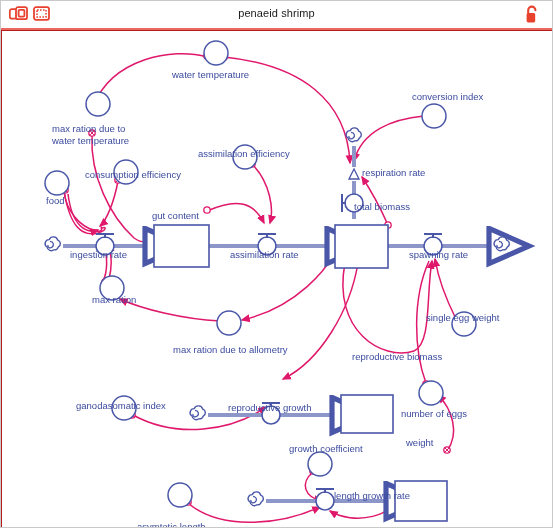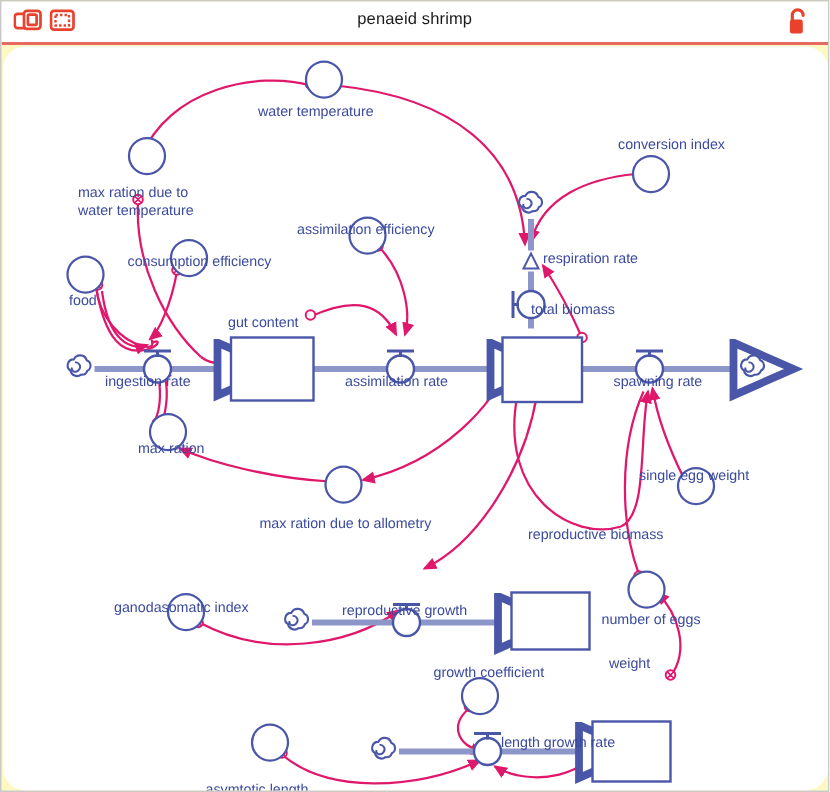--- a/index.html
+++ b/index.html
@@ -1,37 +1,37 @@
 <!DOCTYPE html>
 <html><head>
 <meta charset="utf-8">
 <title>penaeid shrimp</title>
 <style>
   html,body{margin:0;padding:0;background:#ffffff;}
   body{font-family:"Liberation Sans","DejaVu Sans",sans-serif;}
   #app{
     position:relative;width:553px;height:528px;
-    background:#fef9c3;box-sizing:border-box;
+    background:#b91c1c;box-sizing:border-box;
     border:1px solid #c9c9c9;
     overflow:hidden;
   }
   #titlebar{
     position:absolute;left:0;top:0;width:551px;height:29px;
     border-bottom:2px solid #e8695f;
     box-sizing:border-box;background:#ffffff;
   }
   #title-text{
     position:absolute;left:0;top:6px;width:551px;text-align:center;
     font-size:11px;color:#1a1a1a;letter-spacing:.1px;
   }
   .tb-icon{position:absolute;top:5px;}
   #icon-windows{left:8px;}
   #icon-dashed{left:32px;}
   #icon-lock{right:12px;top:3px;}
-  #canvas{position:absolute;left:1px;top:30px;width:550px;height:496px;background:#fff;border-radius:15px;}
+  #canvas{position:absolute;left:1px;top:30px;width:550px;height:496px;background:#fff;}
   svg.layer{position:absolute;left:0;top:0;width:550px;height:496px;overflow:visible;}
   .lbl{
     position:absolute;font-size:9.5px;color:#3b4a9e;
     white-space:nowrap;line-height:11px;
     font-family:"Liberation Sans","DejaVu Sans",sans-serif;
   }
   .lbl.two{line-height:12px;}
 </style>
 </head>
 <body>

